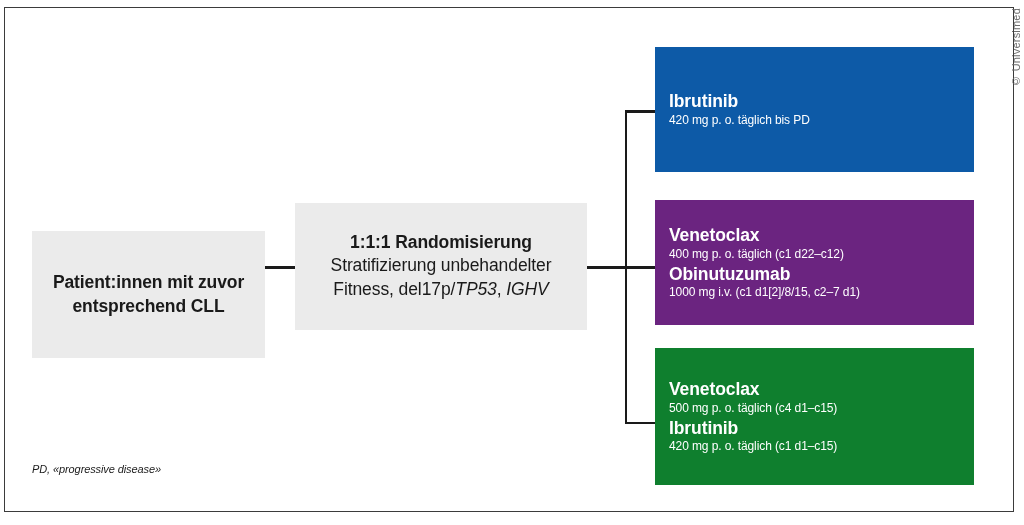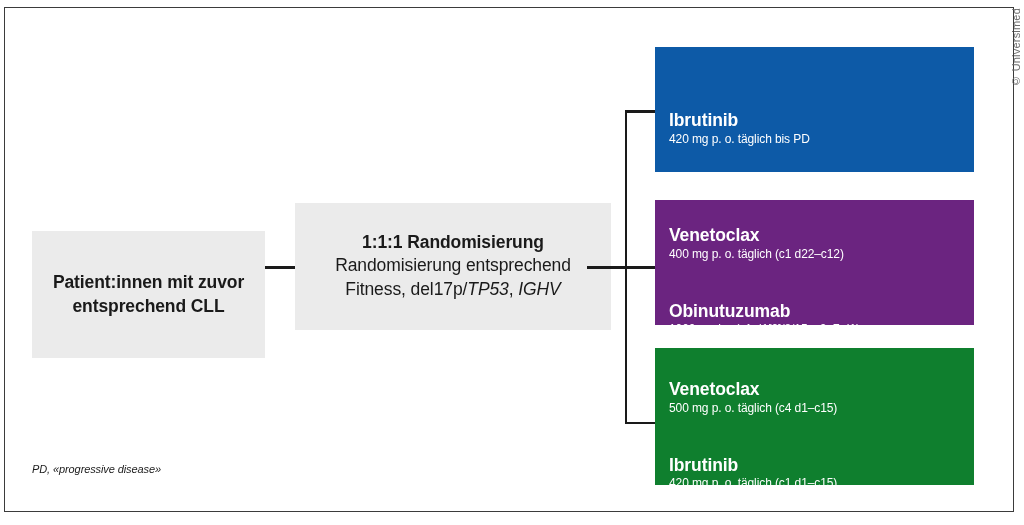--- a/index.html
+++ b/index.html
@@ -50,21 +50,21 @@
     left: 32px;
     top: 203px;
     width: 233px;
     height: 127px;
     padding: 0 14px;
     margin-top: 28px;
   }
   #box-randomisation {
     left: 295px;
     top: 203px;
-    width: 316px;
+    width: 292px;
     height: 127px;
     padding: 0 12px;
   }
 
   .gb-title {
     font-size: 17.5px;
     font-weight: bold;
     line-height: 1.33;
     letter-spacing: -0.1px;
   }
@@ -136,21 +136,20 @@
   }
   #arm-1 { top: 47px;  height: 125px; }
   #arm-2 { top: 200px; height: 125px; }
   #arm-3 { top: 348px; height: 137px; }
 
   .drug {
     font-size: 17.5px;
     font-weight: bold;
     line-height: 1.31;
     letter-spacing: -0.1px;
-    margin-top: 37px;
   }
   .dose {
     font-size: 12px;
     font-weight: normal;
     line-height: 1.31;
     letter-spacing: -0.1px;
   }
 
   
   #footnote {
@@ -183,21 +182,21 @@
 <div class="figure">
   <div class="frame"></div>
 
   <div class="grey-box" id="box-population">
     <div class="gb-title">Patient:innen mit zuvor</div>
     <div class="gb-title">entsprechend CLL</div>
   </div>
 
   <div class="grey-box" id="box-randomisation">
     <div class="gb-title">1:1:1 Randomisierung</div>
-    <div class="gb-line">Randomisierung entsprechend</div>
+    <div class="gb-line">Stratifizierung unbehandelter</div>
     <div class="gb-line"><span>Fitness, del17p/</span><span class="ital">TP53</span><span>, </span><span class="ital">IGHV</span></div>
   </div>
 
   <div class="line" id="conn-stub"></div>
   <div class="line" id="conn-main"></div>
   <div class="line" id="conn-spine"></div>
   <div class="line" id="branch-top"></div>
   <div class="line" id="branch-mid"></div>
   <div class="line" id="branch-bottom"></div>
 

